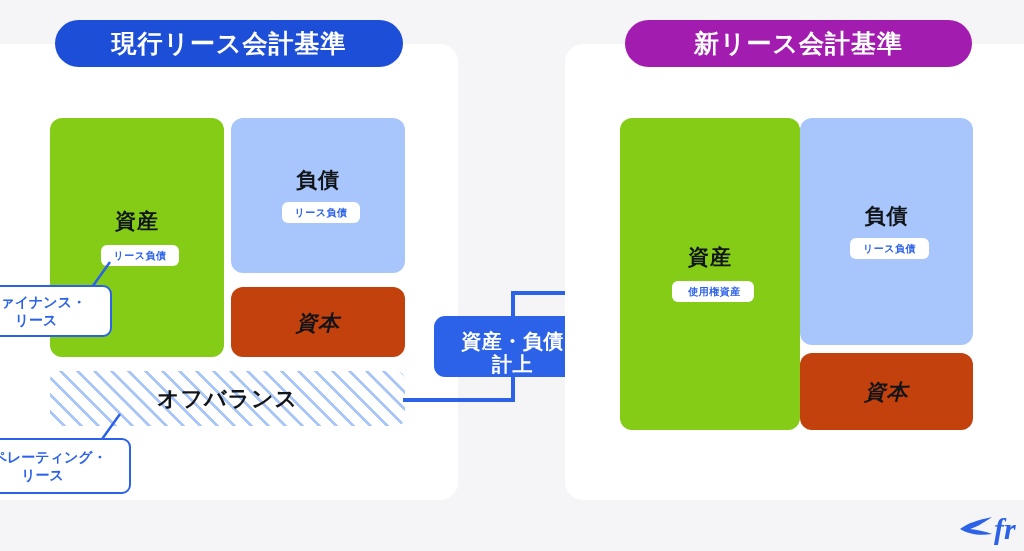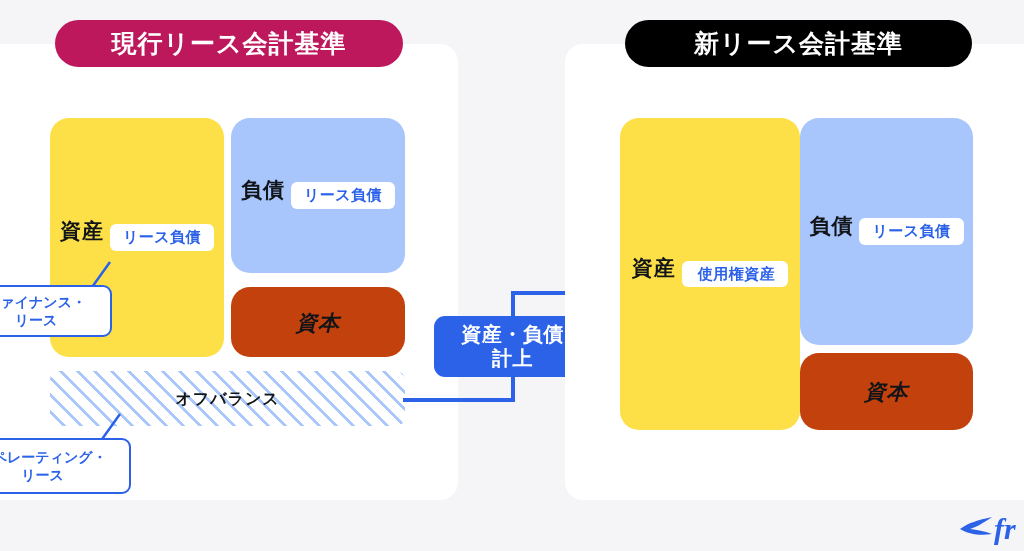--- a/index.html
+++ b/index.html
@@ -16,61 +16,61 @@
   #card-left{left:-20px;top:44px;width:478px;height:456px;}
   #card-right{left:565px;top:44px;width:479px;height:456px;}
 
   
   .hdr-pill{
     position:absolute;display:flex;align-items:center;justify-content:center;
     border-radius:999px;color:#ffffff;font-weight:700;
     font-size:25px;letter-spacing:1px;white-space:nowrap;
     height:47px;
   }
-  #hdr-left{left:55px;top:20px;width:348px;background:#be185d;}
-  #hdr-right{left:625px;top:20px;width:347px;background:#000000;}
+  #hdr-left{left:55px;top:20px;width:348px;background:#1d4ed8;}
+  #hdr-right{left:625px;top:20px;width:347px;background:#a21caf;}
 
   
-  .blk{position:absolute;border-radius:19px;display:flex;flex-direction:row;
+  .blk{position:absolute;border-radius:12px;display:flex;flex-direction:column;
        align-items:center;box-sizing:border-box;}
   .blk-title{font-size:21px;font-weight:700;color:#111418;letter-spacing:1px;line-height:1;}
 
-  .asset{background:#fde047;}
+  .asset{background:#84cc16;}
   .liab{background:#a8c6fb;}
   .equity{background:#c2410c;font-style:italic;}
 
   
   #l-asset{left:50px;top:118px;width:174px;height:239px;justify-content:center;}
   #l-asset .blk-title{margin-bottom:14px;}
   #l-liab{left:231px;top:118px;width:174px;height:155px;justify-content:center;}
   #l-liab .blk-title{margin-bottom:12px;}
   #l-equity{left:231px;top:287px;width:174px;height:70px;justify-content:center;}
 
   
   #l-offbal{
     position:absolute;left:50px;top:371px;width:355px;height:55px;border-radius:9px;
     display:flex;align-items:center;justify-content:center;
     background-color:#e8f0fd;
     background-image:repeating-linear-gradient(45deg,
         #ffffff 0px,#ffffff 9px,
         #a9c7fb 9px,#a9c7fb 12px);
   }
-  #l-offbal .blk-title{font-size:16px;}
+  #l-offbal .blk-title{font-size:22px;}
 
   
   #r-asset{left:620px;top:118px;width:180px;height:312px;justify-content:center;}
   #r-asset .blk-title{margin-bottom:14px;}
   #r-liab{left:800px;top:118px;width:173px;height:227px;justify-content:center;}
   #r-liab .blk-title{margin-bottom:12px;}
   #r-equity{left:800px;top:353px;width:173px;height:77px;justify-content:center;}
 
   
   .tag{
     background:#ffffff;border-radius:6px;color:#2b62e8;font-weight:700;
-    font-size:15px;letter-spacing:.5px;white-space:nowrap;
+    font-size:10px;letter-spacing:.5px;white-space:nowrap;
     padding:5px 13px;line-height:1.1;margin-left:6px;
   }
   #r-asset-tag{padding-left:16px;}
 
   
   .callout{
     position:absolute;background:#ffffff;border:2px solid #2b62e8;border-radius:9px;
     color:#2b62e8;font-weight:700;font-size:14px;line-height:1.32;
     text-align:center;box-sizing:border-box;
     display:flex;align-items:center;justify-content:center;
@@ -79,21 +79,21 @@
   #callout-operating{left:-46px;top:438px;width:177px;height:56px;}
   .callout-tail{position:absolute;overflow:visible;pointer-events:none;}
 
   
   #connector{position:absolute;left:400px;top:270px;width:290px;height:160px;overflow:visible;}
 
   #center-badge{
     position:absolute;left:434px;top:316px;width:157px;height:61px;
     background:#2b62e8;border-radius:11px;color:#fff;font-weight:700;
     font-size:20px;line-height:1.18;text-align:center;letter-spacing:.5px;
-    display:flex;align-items:center;justify-content:center;
+    display:flex;align-items:flex-end;justify-content:center;
   }
 
   
   #footnote{
     position:absolute;left:620px;top:437px;width:360px;
     font-size:14px;font-weight:700;color:#111418;line-height:1.45;
     text-align:center;letter-spacing:.2px;white-space:pre-line;
   }
 
   

